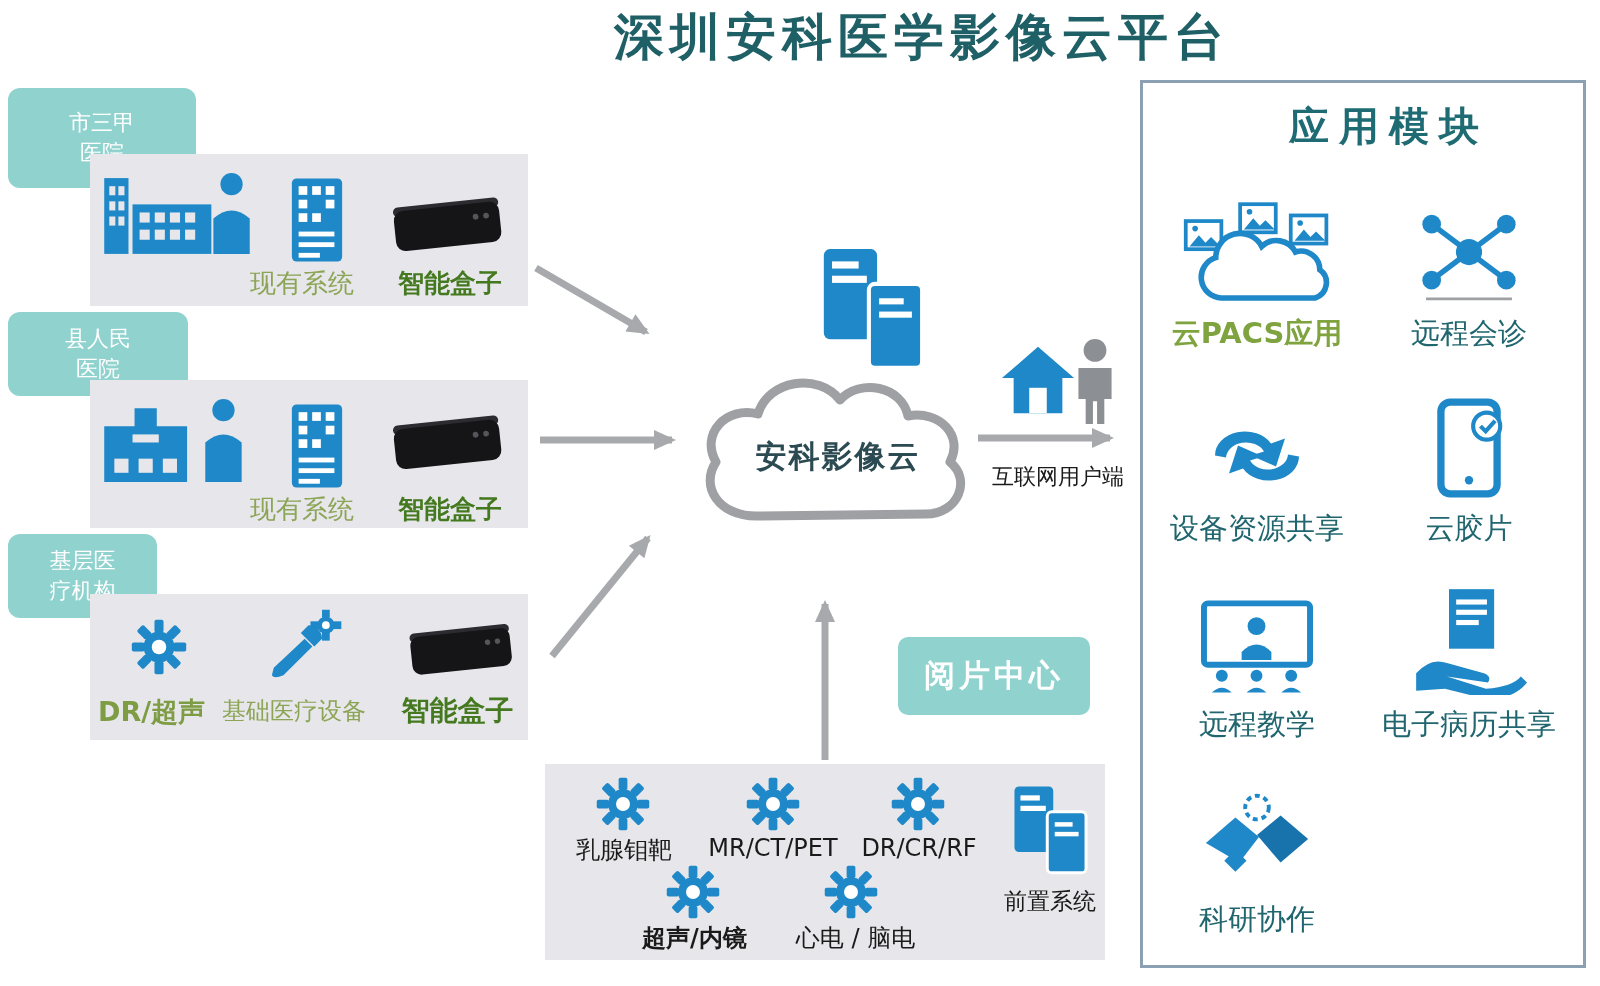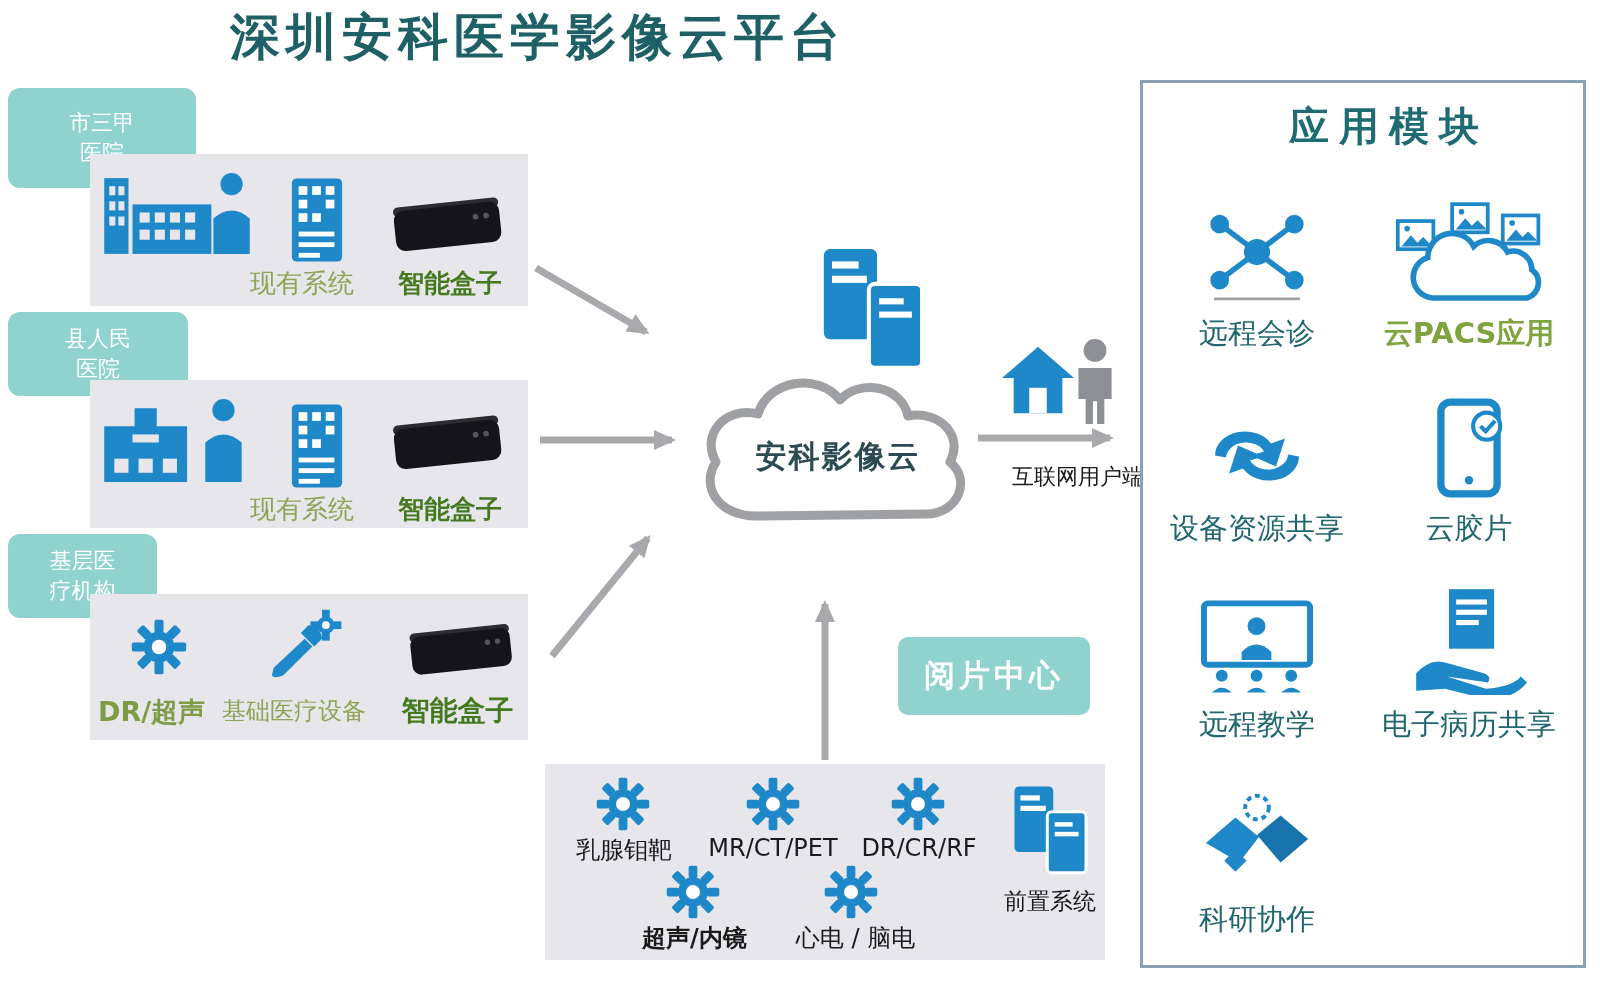--- a/index.html
+++ b/index.html
@@ -1,36 +1,36 @@
 <!DOCTYPE html>
 <html><head>
 <meta charset="utf-8">
 <style>
   html,body{margin:0;padding:0;background:#fff;}
   .canvas{position:relative;width:1600px;height:986px;background:#fff;overflow:hidden;
           font-family:"DejaVu Sans","Liberation Sans",sans-serif;}
   .abs{position:absolute;}
-  .page-title{position:absolute;left:230px;top:4px;width:1000px;text-align:left;
+  .page-title{position:absolute;left:230px;top:4px;width:1000px;text-align:right;
               font-family:"DejaVu Serif","Liberation Serif",serif;font-size:50px;font-weight:700;
               color:#1F5F66;letter-spacing:6px;}
   .tier-box{position:absolute;background:#8FD2CE;color:#fff;border-radius:12px;
             display:flex;align-items:center;justify-content:center;text-align:center;
             font-size:22px;line-height:1.35;font-weight:500;white-space:pre-line;}
   .band{position:absolute;background:#E7E7EB;}
   .lab-olive{position:absolute;color:#8CA455;font-size:26px;text-align:left;}
   .lab-olive-sm{position:absolute;color:#8CA455;font-size:24px;text-align:left;}
   .lab-olive-b{position:absolute;color:#7E9C44;font-size:27px;font-weight:700;text-align:left;}
   .lab-green{position:absolute;color:#44791F;font-size:26px;font-weight:700;text-align:center;}
   .lab-dark{position:absolute;color:#1a1a1a;font-size:24px;text-align:center;}
   .cloud-text{position:absolute;left:0;top:78px;width:100%;text-align:center;
               font-size:31px;font-weight:700;color:#2C4A52;letter-spacing:2px;}
   .reading-center{position:absolute;left:878px;top:637px;width:192px;height:78px;background:#8FD2CE;
                   border-radius:10px;display:flex;align-items:center;justify-content:center;
                   color:#fff;font-size:31px;font-weight:700;letter-spacing:4px;margin-left:20px;}
-  .net-user-label{position:absolute;left:972px;top:462px;width:172px;text-align:right;
+  .net-user-label{position:absolute;left:972px;top:462px;width:172px;text-align:center;
                   color:#1a1a1a;font-size:22px;}
   .arrow{position:absolute;overflow:visible;}
   .panel{position:absolute;left:1140px;top:80px;width:446px;height:888px;background:#fff;
          border:3px solid #8CA0B4;box-sizing:border-box;}
   .panel-title{position:absolute;left:0;top:16px;width:100%;text-align:center;
                font-size:40px;font-weight:700;color:#1E6B74;letter-spacing:10px;margin-left:26px;}
   .module-grid{position:absolute;left:8px;top:92px;right:8px;bottom:8px;display:grid;
                grid-template-columns:1fr 1fr;grid-template-rows:repeat(4,1fr);}
   .module{display:flex;flex-direction:column;align-items:center;justify-content:center;gap:10px;}
   .module-icon{height:112px;display:flex;align-items:flex-end;justify-content:center;}
@@ -357,60 +357,60 @@
       </defs>
     <line x1="6" y1="20" x2="138" y2="20" stroke="#A7A9AC" stroke-width="7" marker-end="url(#m5)"></line>
   </svg>
 
   <div class="panel">
     <div class="panel-title">应用模块</div>
     <div class="module-grid">
 
       <div class="module">
         <div class="module-icon">
-          <svg width="112" height="100" viewBox="0 0 120 104">
-            <g stroke="#1E88C8" stroke-width="6">
-              <line x1="60" y1="50" x2="20" y2="20"></line>
-                <line x1="60" y1="50" x2="100" y2="20"></line>
-              <line x1="60" y1="50" x2="20" y2="80"></line>
-                <line x1="60" y1="50" x2="100" y2="80"></line>
-            </g>
-            <g fill="#1E88C8">
-              <circle cx="60" cy="50" r="14"></circle>
-              <circle cx="20" cy="20" r="10"></circle>
-                <circle cx="100" cy="20" r="10"></circle>
-              <circle cx="20" cy="80" r="10"></circle>
-                <circle cx="100" cy="80" r="10"></circle>
-            </g>
-            <line x1="14" y1="100" x2="106" y2="100" stroke="#9EA0A3" stroke-width="3"></line>
-          </svg>
-        </div>
-        <div class="module-label">远程会诊</div>
-      </div>
-
-      <div class="module">
-        <div class="module-icon">
           <svg width="150" height="104" viewBox="0 0 160 110">
             <g stroke="#1E88C8" stroke-width="4" fill="#fff">
               <rect x="4" y="22" width="38" height="30"></rect>
               <rect x="62" y="4" width="38" height="30"></rect>
               <rect x="116" y="16" width="38" height="30"></rect>
             </g>
             <g fill="#1E88C8">
               <path d="M8 49 l10 -12 7 8 6 -6 10 10z"></path>
               <path d="M66 31 l10 -12 7 8 6 -6 10 10z"></path>
               <path d="M120 43 l10 -12 7 8 6 -6 10 10z"></path>
               <circle cx="14" cy="30" r="3"></circle>
                 <circle cx="72" cy="12" r="3"></circle>
                 <circle cx="126" cy="24" r="3"></circle>
             </g>
             <path d="M42 104 a22 22 0 0 1 -6 -43 a26 26 0 0 1 49 -12 a23 23 0 0 1 36 6 a20 20 0 0 1 26 19 a17 17 0 0 1 -5 30z" fill="#fff" stroke="#1E88C8" stroke-width="6"></path>
           </svg>
         </div>
         <div class="module-label pacs">云PACS应用</div>
+      </div>
+
+      <div class="module">
+        <div class="module-icon">
+          <svg width="112" height="100" viewBox="0 0 120 104">
+            <g stroke="#1E88C8" stroke-width="6">
+              <line x1="60" y1="50" x2="20" y2="20"></line>
+                <line x1="60" y1="50" x2="100" y2="20"></line>
+              <line x1="60" y1="50" x2="20" y2="80"></line>
+                <line x1="60" y1="50" x2="100" y2="80"></line>
+            </g>
+            <g fill="#1E88C8">
+              <circle cx="60" cy="50" r="14"></circle>
+              <circle cx="20" cy="20" r="10"></circle>
+                <circle cx="100" cy="20" r="10"></circle>
+              <circle cx="20" cy="80" r="10"></circle>
+                <circle cx="100" cy="80" r="10"></circle>
+            </g>
+            <line x1="14" y1="100" x2="106" y2="100" stroke="#9EA0A3" stroke-width="3"></line>
+          </svg>
+        </div>
+        <div class="module-label">远程会诊</div>
       </div>
 
       <div class="module">
         <div class="module-icon">
           <svg width="120" height="86" viewBox="0 0 120 85">
             <g fill="#1E88C8">
               <path d="M18 42 a30 24 0 0 1 56 -12 l14 -5 -9 28 -25 -11 13 -4 a20 16 0 0 0 -38 6z"></path>
               <path d="M102 43 a30 24 0 0 1 -56 12 l-14 5 9 -28 25 11 -13 4 a20 16 0 0 0 38 -6z"></path>
             </g>
           </svg>

